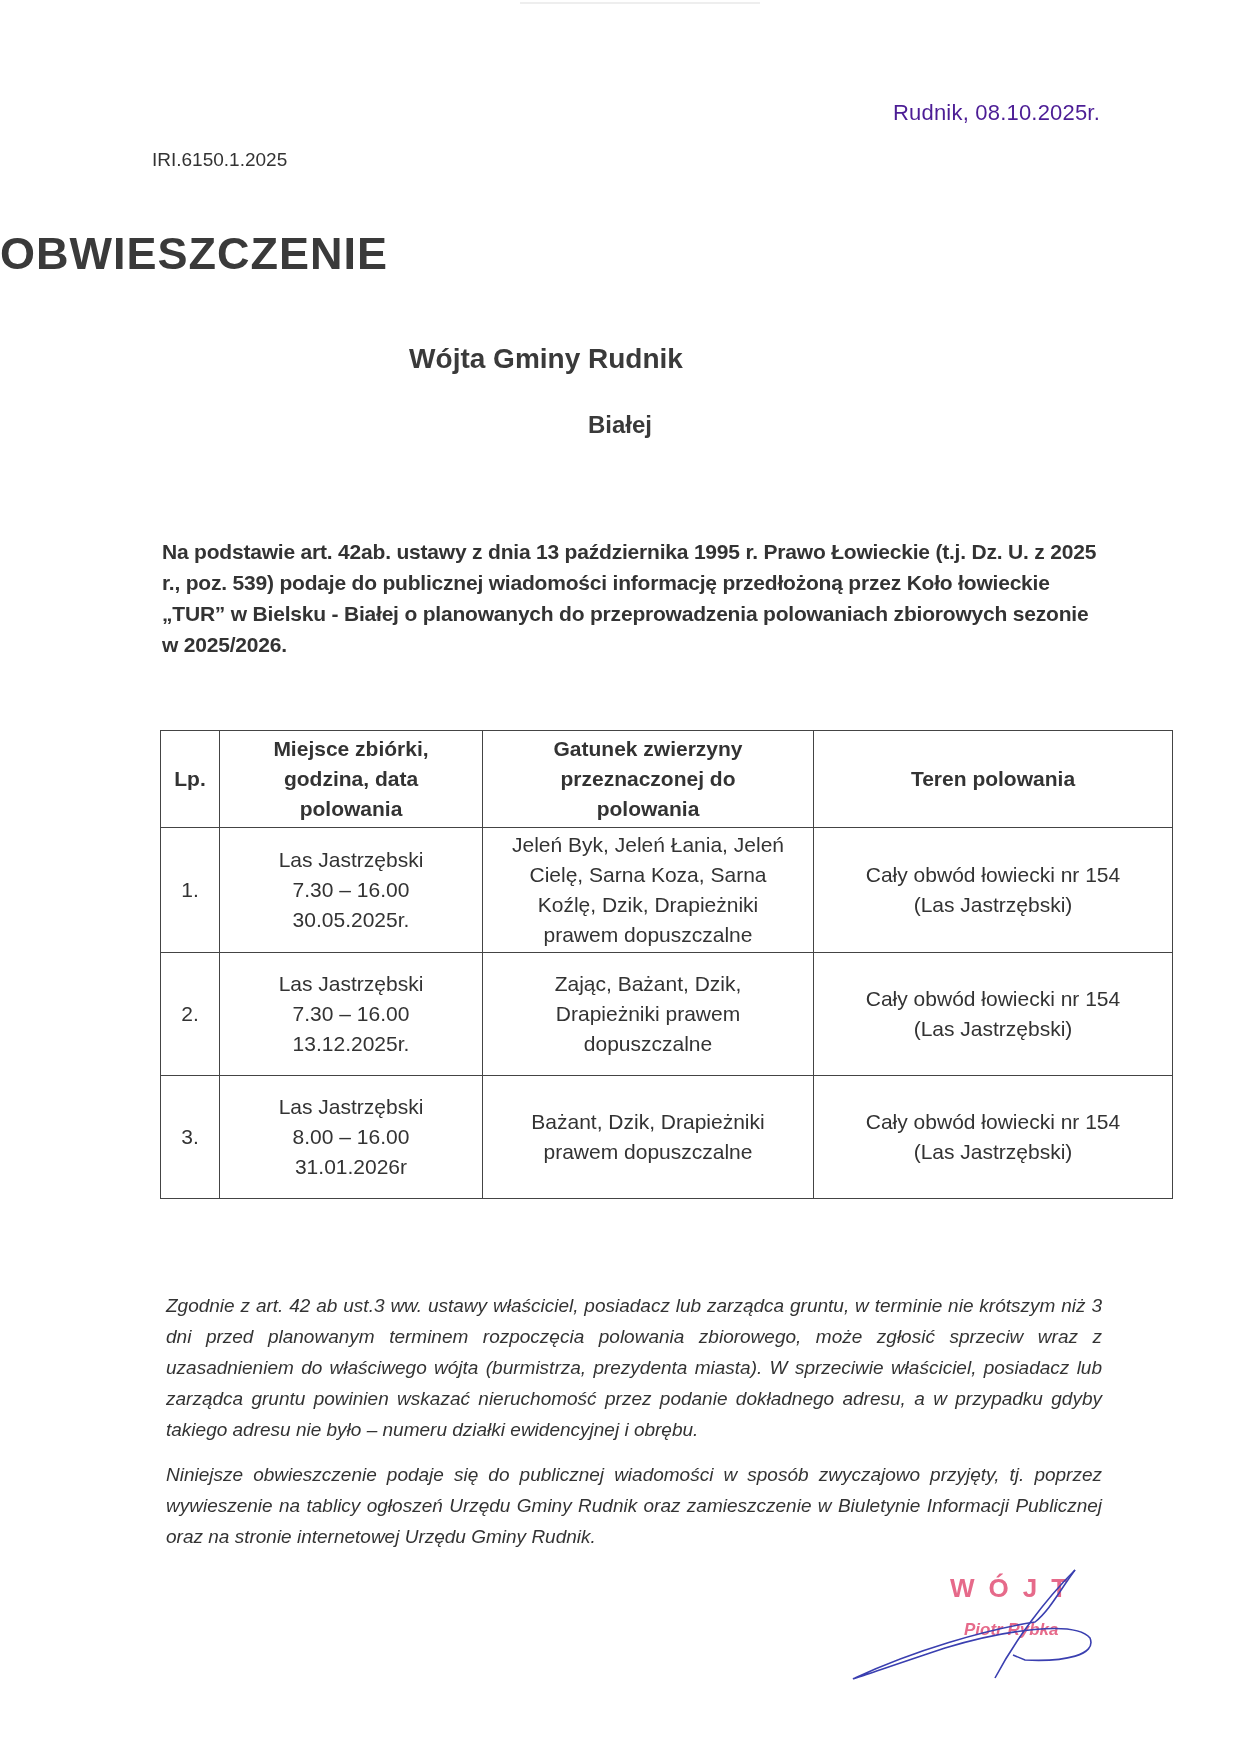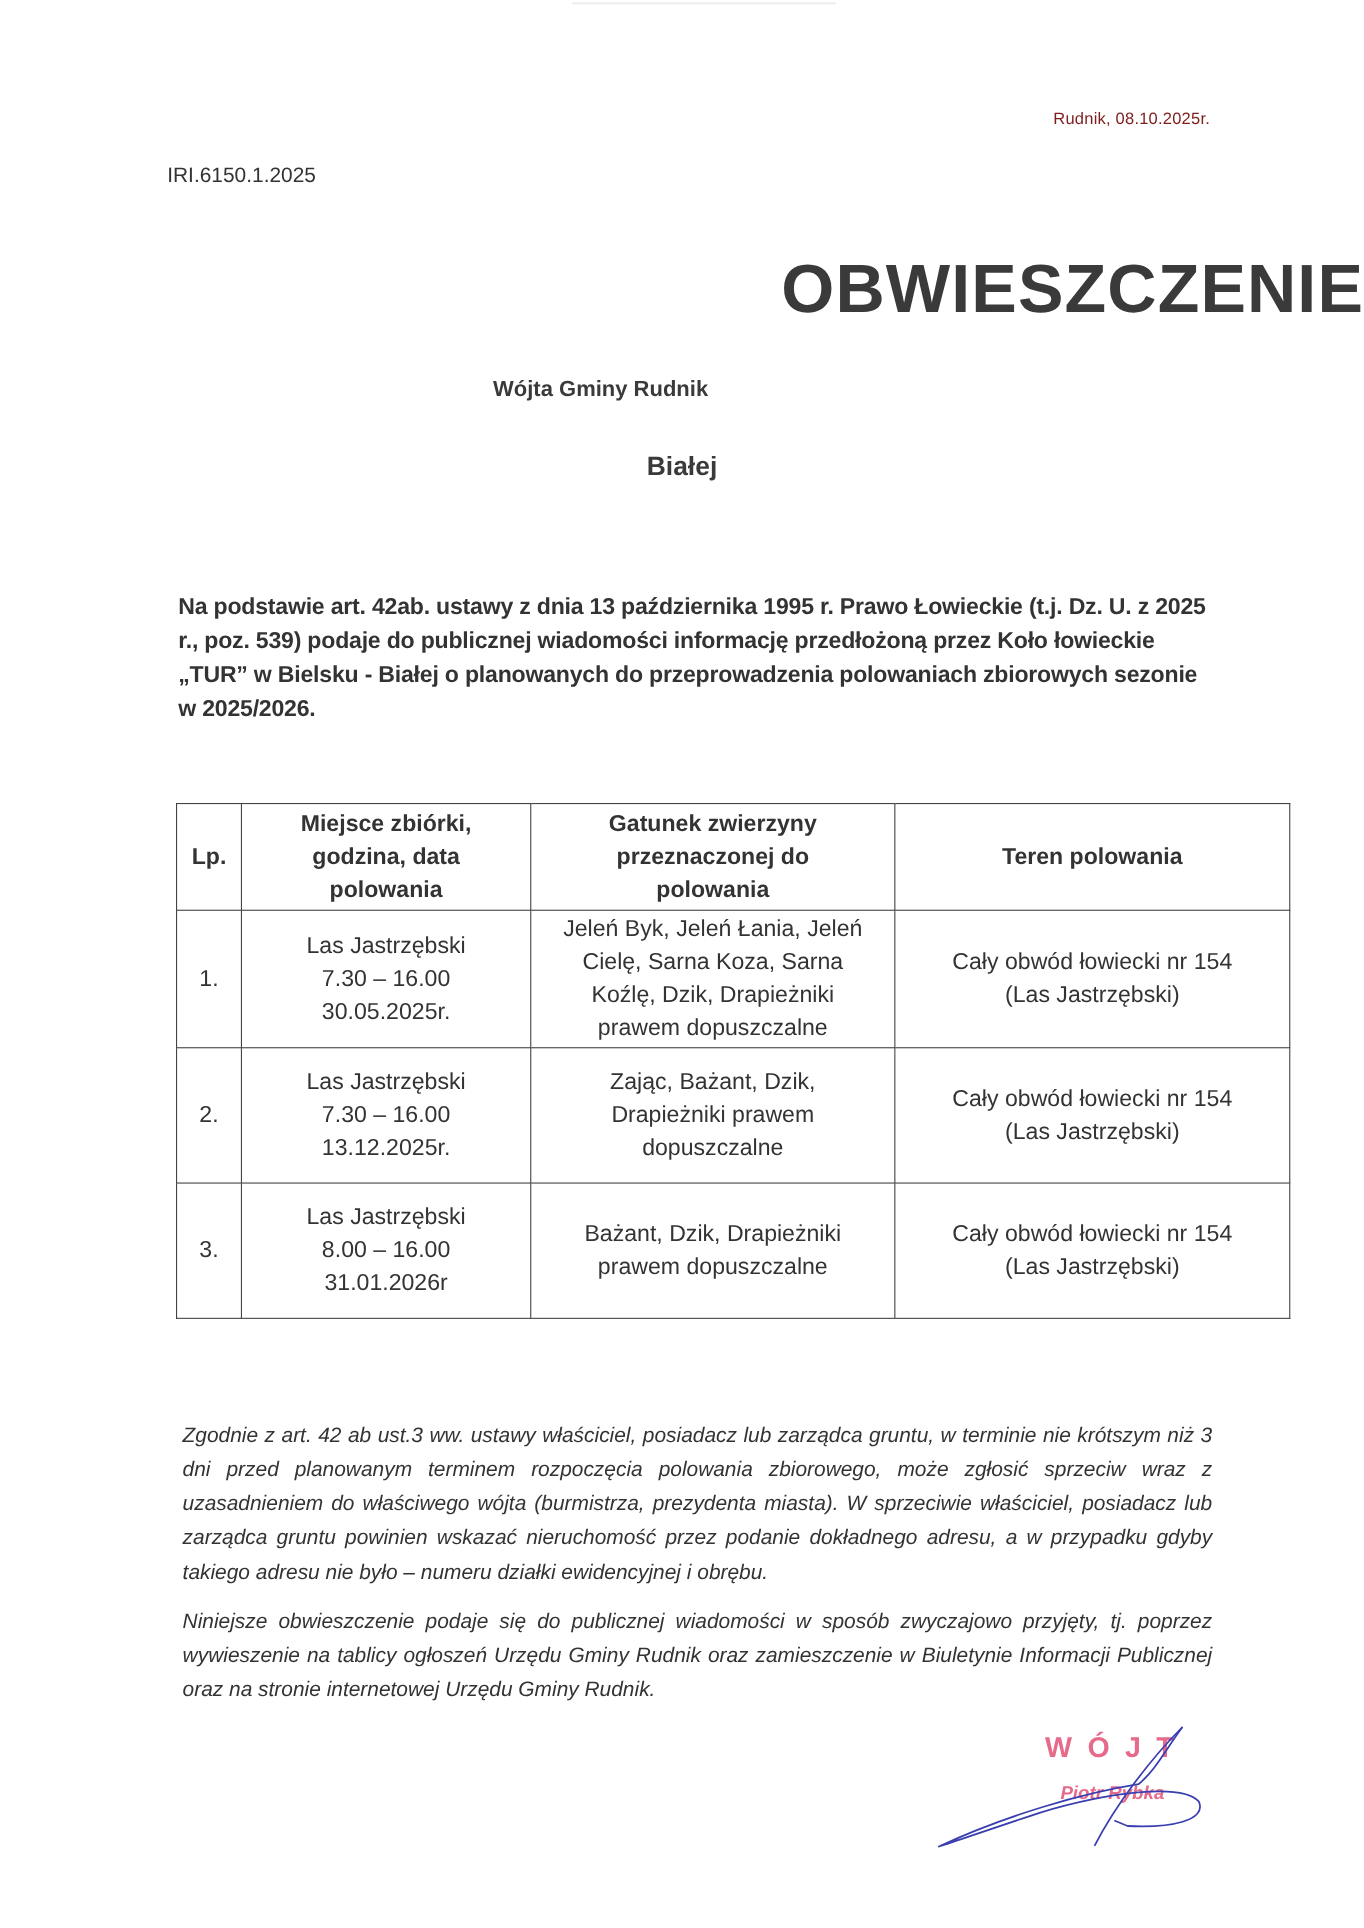--- a/index.html
+++ b/index.html
@@ -1,23 +1,23 @@
 <!DOCTYPE html>
 <html><head>
 <meta charset="utf-8">
 <style>
   html, body { margin: 0; padding: 0; background: #ffffff; }
   body { width: 1240px; height: 1753px; position: relative; overflow: hidden;
          font-family: "Liberation Sans", sans-serif; color: #2b2b2b; }
   .abs { position: absolute; }
-  .date { right: 140px; top: 100px; font-size: 15px; color: #7f1d1d; letter-spacing: 0.2px; }
+  .date { right: 140px; top: 100px; font-size: 22px; color: #4c1d95; letter-spacing: 0.2px; }
   .ref { left: 152px; top: 149px; font-size: 19px; color: #333; }
-  .title { left: 0; width: 1240px; top: 228px; text-align: right; font-size: 62px; font-weight: bold;
+  .title { left: 0; width: 1240px; top: 228px; text-align: left; font-size: 45px; font-weight: bold;
            color: #3a3a3a; letter-spacing: 1px; }
-  .subtitle { left: 0; width: 1092px; top: 343px; text-align: center; font-size: 20px; font-weight: bold; color: #3a3a3a; }
+  .subtitle { left: 0; width: 1092px; top: 343px; text-align: center; font-size: 28px; font-weight: bold; color: #3a3a3a; }
   .subject { left: 160px; width: 920px; top: 405px; text-align: center; font-size: 24px; font-weight: bold;
              color: #3a3a3a; line-height: 39px; }
   .intro { left: 162px; width: 940px; top: 536px; font-size: 21px; font-weight: bold; color: #333;
            line-height: 31px; letter-spacing: -0.2px; }
   table.hunts { position: absolute; left: 160px; top: 730px; width: 1013px; border-collapse: collapse;
                 font-size: 21px; color: #333; }
   table.hunts th, table.hunts td { border: 1.5px solid #444; text-align: center; vertical-align: middle;
                 line-height: 30px; padding: 2px 6px; }
   table.hunts th { font-weight: bold; height: 92px; }
   table.hunts td { font-weight: normal; }

